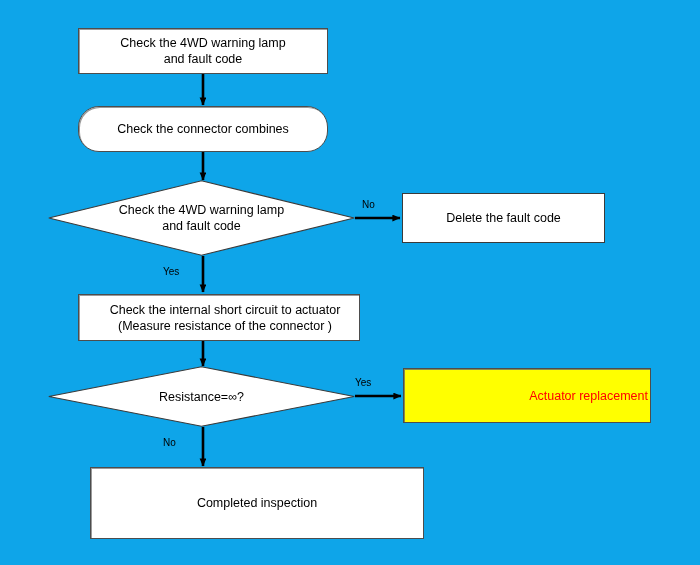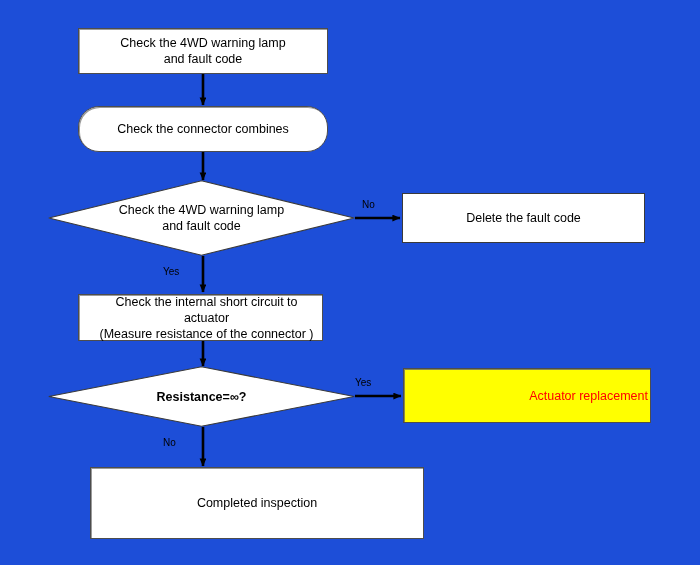--- a/index.html
+++ b/index.html
@@ -7,21 +7,21 @@
     padding: 0;
     background: #ffffff;
   }
   body {
     font-family: "Liberation Sans", sans-serif;
   }
   #canvas {
     position: relative;
     width: 700px;
     height: 565px;
-    background: #1d4ed8;
+    background: #0ea5e9;
     overflow: hidden;
   }
   .node {
     position: absolute;
     box-sizing: border-box;
     display: flex;
     align-items: center;
     justify-content: center;
     text-align: center;
     font-size: 12.5px;
@@ -126,30 +126,30 @@
   </div>
 
   <div class="diamond-wrap" style="left:48px; top:180px; width:307px; height:76px;">
     <svg viewBox="0 0 307 76" width="307" height="76" xmlns="http://www.w3.org/2000/svg">
       <polygon points="153.5,0.8 306.2,38 153.5,75.2 0.8,38" fill="#ffffff" stroke="#3a3a3a" stroke-width="1.1"></polygon>
     </svg>
     <div class="diamond-label">Check the 4WD warning lamp
 and fault code</div>
   </div>
 
-  <div class="node proc-plain" style="left:402px; top:193px; width:243px; height:50px;">
+  <div class="node proc-plain" style="left:402px; top:193px; width:203px; height:50px;">
     <span class="txt">Delete the fault code</span>
   </div>
 
-  <div class="node proc" style="left:78px; top:294px; width:245px; height:47px;padding-left:12px;">
+  <div class="node proc" style="left:78px; top:294px; width:282px; height:47px;padding-left:12px;">
     <span class="txt">Check the internal short circuit to actuator
 (Measure resistance of the connector )</span>
   </div>
 
-  <div class="diamond-wrap" style="left:48px; top:366px; width:307px; height:61px;font-weight:bold;">
+  <div class="diamond-wrap" style="left:48px; top:366px; width:307px; height:61px;">
     <svg viewBox="0 0 307 61" width="307" height="61" xmlns="http://www.w3.org/2000/svg">
       <polygon points="153.5,0.8 306.2,30.5 153.5,60.2 0.8,30.5" fill="#ffffff" stroke="#3a3a3a" stroke-width="1.1"></polygon>
     </svg>
     <div class="diamond-label">Resistance=∞?</div>
   </div>
 
   <div class="node highlight" style="left:403px; top:368px; width:248px; height:55px;">
     <span class="txt">Actuator replacement</span>
   </div>
 

